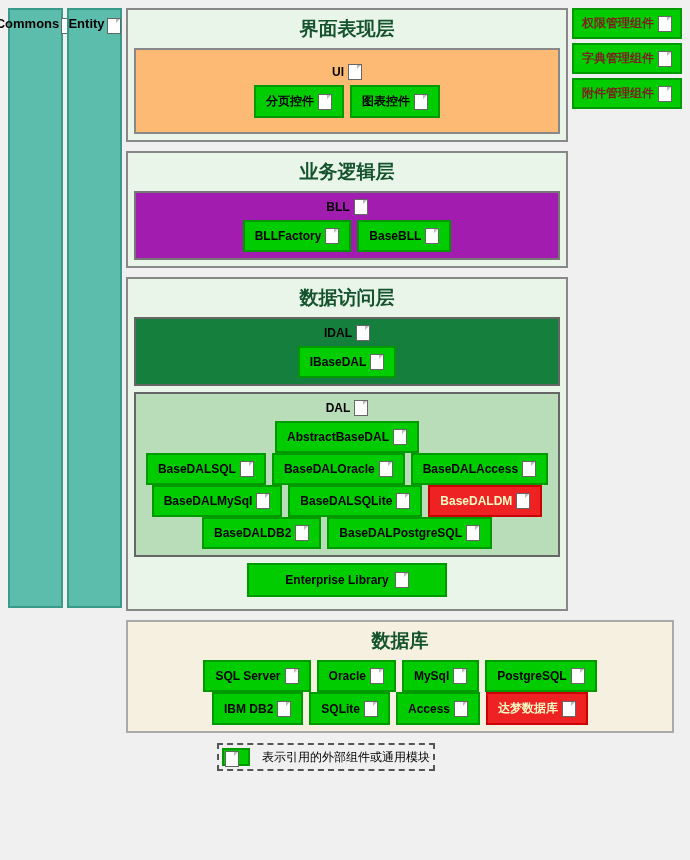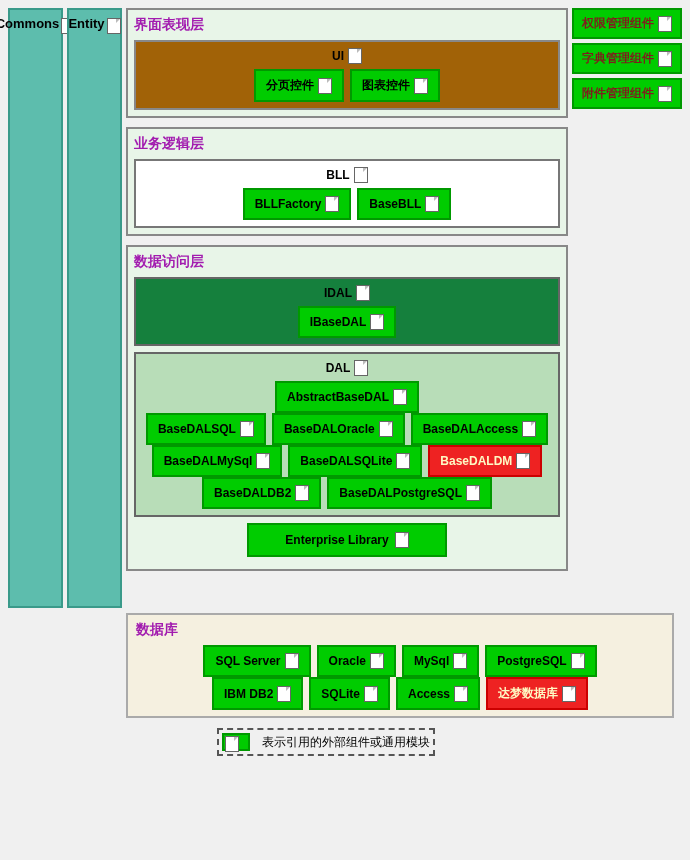--- a/index.html
+++ b/index.html
@@ -50,32 +50,32 @@
       padding: 5px 8px;
       cursor: pointer;
       display: flex;
       align-items: center;
       gap: 4px;
       min-width: 90px;
       justify-content: center;
     }
 
     .layer-title {
-      text-align: left;
-      font-weight: bold;
-      font-size: 14px;
+      text-align: center;
+      font-weight: bold;
+      font-size: 19px;
       margin-bottom: 6px;
-      color: #a21caf;
+      color: #14532d;
     }
 
     
     .ui-layer {
-      background: #a16207;
+      background: #fdba74;
       border: 2px solid #888;
-      padding: 6px;
+      padding: 14px;
     }
 
     .sublayer {
       background: #c8e8c8;
       border: 2px solid #777;
       padding: 6px;
       margin-top: 4px;
     }
 
     .sublayer-title {
@@ -138,21 +138,21 @@
     }
 
     
     .outer-layer {
       border: 2px solid #888;
       background: #e8e8e8;
       padding: 6px 8px;
     }
 
     .bll-layer {
-      background: #ffffff;
+      background: #a21caf;
       border: 2px solid #777;
     }
 
     .db-layer {
       background: #f5f0e0;
       border: 2px solid #aaa;
       margin-top: 4px;
     }
 
     

